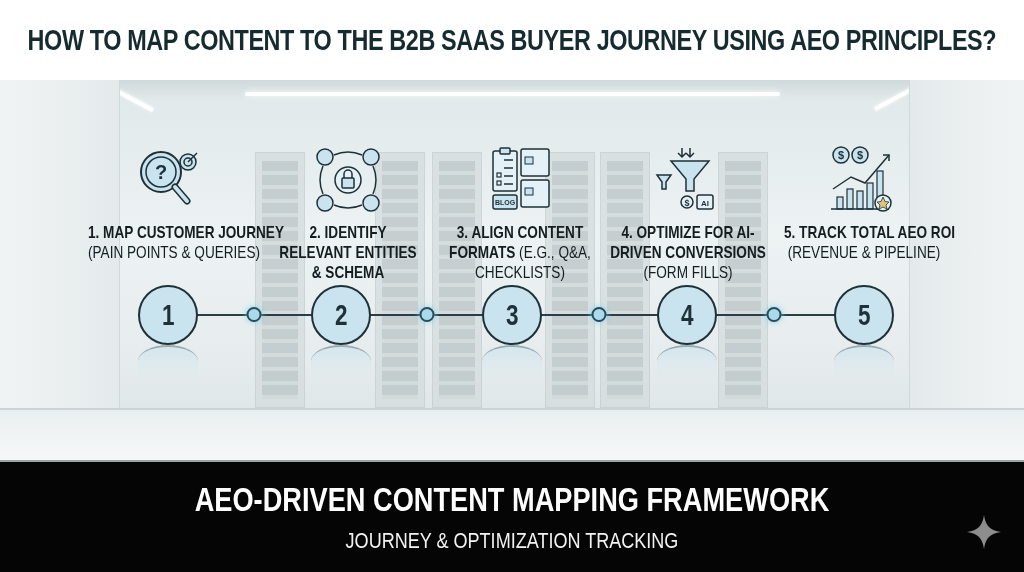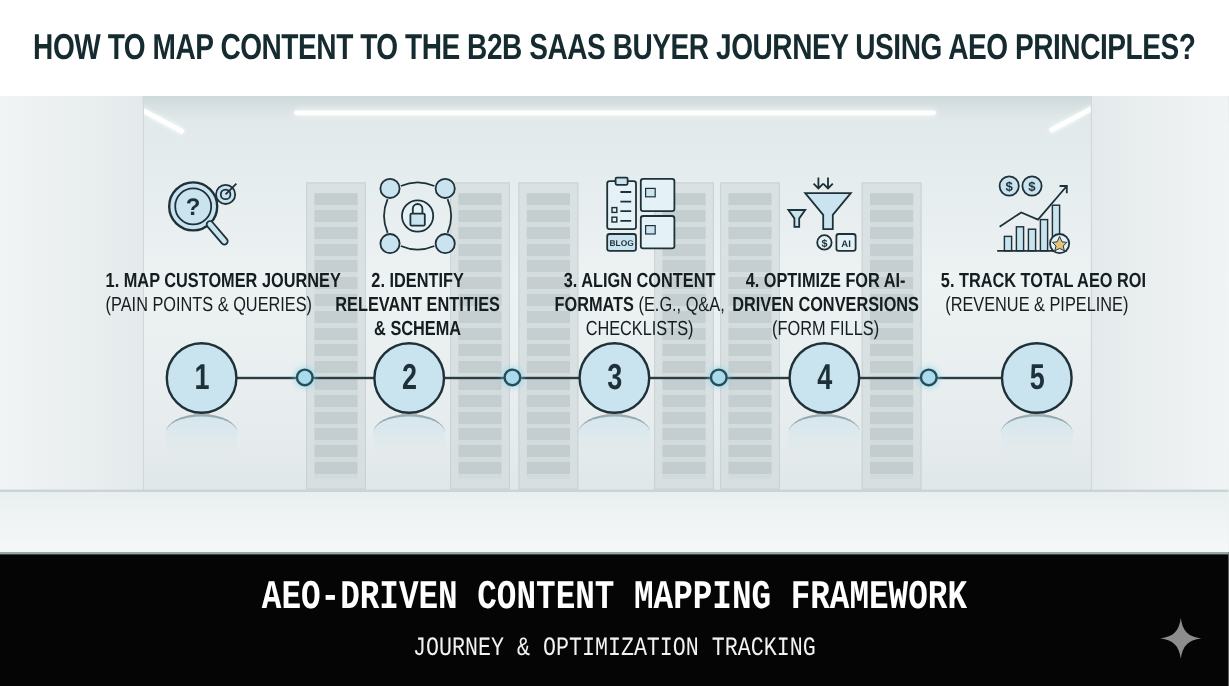--- a/index.html
+++ b/index.html
@@ -43,21 +43,21 @@
     border: 2.5px solid #1e3138; display: flex; align-items: center; justify-content: center;
     font-size: 30px; font-weight: 700; color: #1e3138; transform: translateX(-50%); }
   .node span { transform: scaleX(0.75); }
   .dot { position: absolute; top: 22px; width: 15px; height: 15px; border-radius: 50%; background: #a8dcec;
     border: 2px solid #2a4c58; box-shadow: 0 0 6px #7fd3ec; transform: translateX(-50%); }
   .reflect { position: absolute; top: 345px; width: 60px; height: 32px; border-radius: 50% 50% 0 0;
     background: linear-gradient(180deg, rgba(201,227,239,0.6), rgba(201,227,239,0)); border-top: 2px solid rgba(30,49,56,0.35);
     transform: translateX(-50%); }
 
   .footer { position: absolute; left: 0; top: 460px; width: 1024px; height: 112px; background: #050505;
-    border-top: 2px solid #9aa5a7; font-family: Liberation Mono, monospace; }
+    border-top: 2px solid #9aa5a7; }
   .footer h2 { position: absolute; left: 0; width: 1024px; top: 18px; text-align: center; font-size: 34px; font-weight: 700;
     color: #ffffff; transform: scaleX(0.8); white-space: nowrap; }
   .footer h3 { position: absolute; left: 0; width: 1024px; top: 66px; text-align: center; font-size: 22px; font-weight: 400;
     color: #f2f2f2; transform: scaleX(0.82); white-space: nowrap; }
   .sparkle { position: absolute; left: 966px; top: 52px; width: 36px; height: 36px; }
 </style>
 </head>
 <body>
 
 <div class="header">
@@ -113,21 +113,21 @@
       <rect x="29" y="33" width="12" height="10" rx="1" fill="#c9e3ef" stroke="#1e3138" stroke-width="1.5"></rect>
       <path d="M31 33 V29 a4 4 0 0 1 8 0 V33" fill="none" stroke="#1e3138" stroke-width="1.5"></path>
     </svg>
     <div class="label">
       <div><b>2. IDENTIFY</b></div>
       <div><b>RELEVANT ENTITIES</b></div>
       <div><b>&amp; SCHEMA</b></div>
     </div>
   </div>
 
-  <div class="step" style="left:433px">
+  <div class="step" style="left:420px">
     <svg class="icon" viewBox="0 0 70 70">
       <rect x="8" y="6" width="24" height="40" rx="2" fill="#e4f1f6" stroke="#1e3138" stroke-width="1.5"></rect>
       <rect x="15" y="3" width="10" height="6" rx="1" fill="#c9e3ef" stroke="#1e3138" stroke-width="1.5"></rect>
       <line x1="19" y1="15" x2="28" y2="15" stroke="#1e3138" stroke-width="1.5"></line>
       <line x1="19" y1="23" x2="28" y2="23" stroke="#1e3138" stroke-width="1.5"></line>
       <line x1="19" y1="31" x2="28" y2="31" stroke="#1e3138" stroke-width="1.5"></line>
       <line x1="19" y1="39" x2="28" y2="39" stroke="#1e3138" stroke-width="1.5"></line>
       <rect x="12" y="28" width="4" height="4" fill="none" stroke="#1e3138" stroke-width="1.2"></rect>
       <rect x="12" y="36" width="4" height="4" fill="none" stroke="#1e3138" stroke-width="1.2"></rect>
       <rect x="36" y="4" width="28" height="27" rx="2" fill="#e4f1f6" stroke="#1e3138" stroke-width="1.5"></rect>

